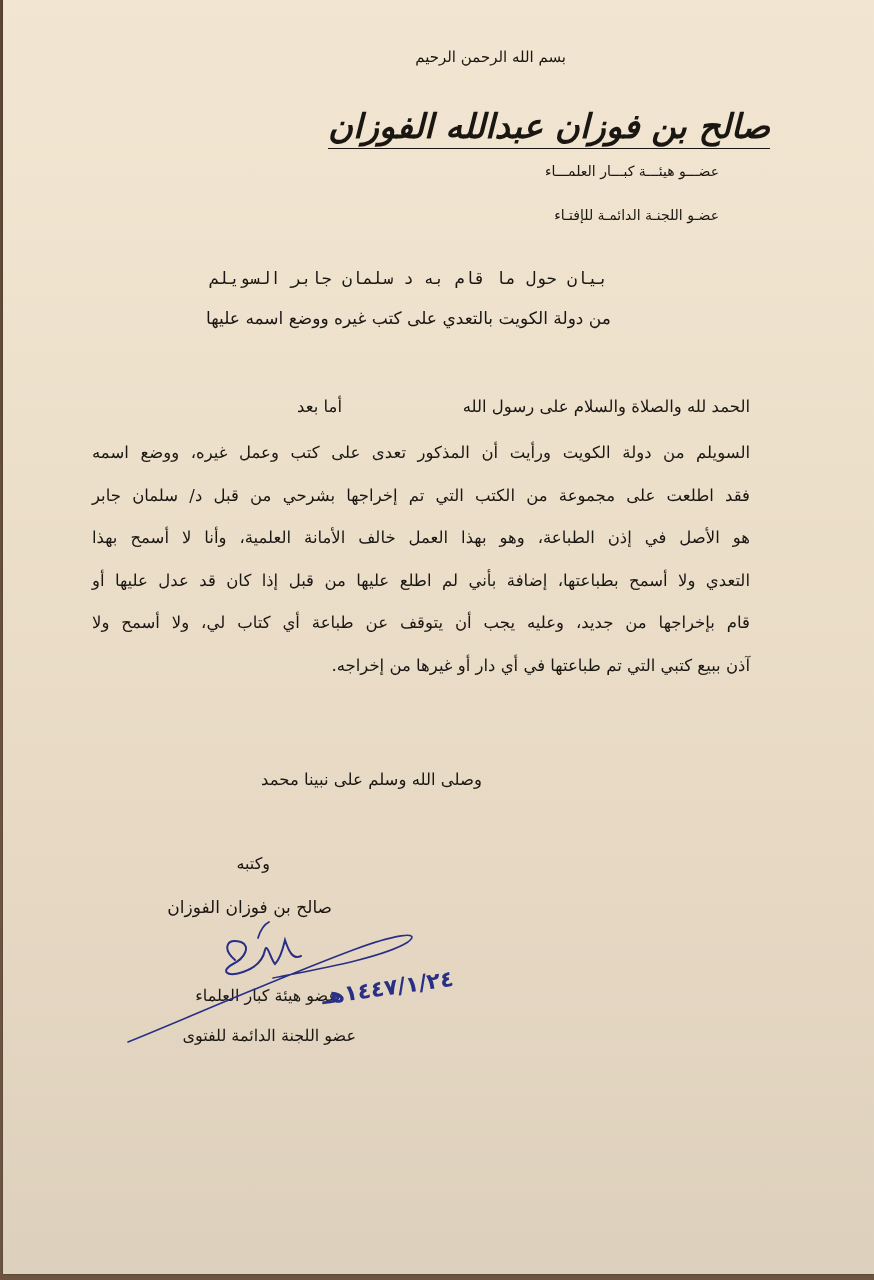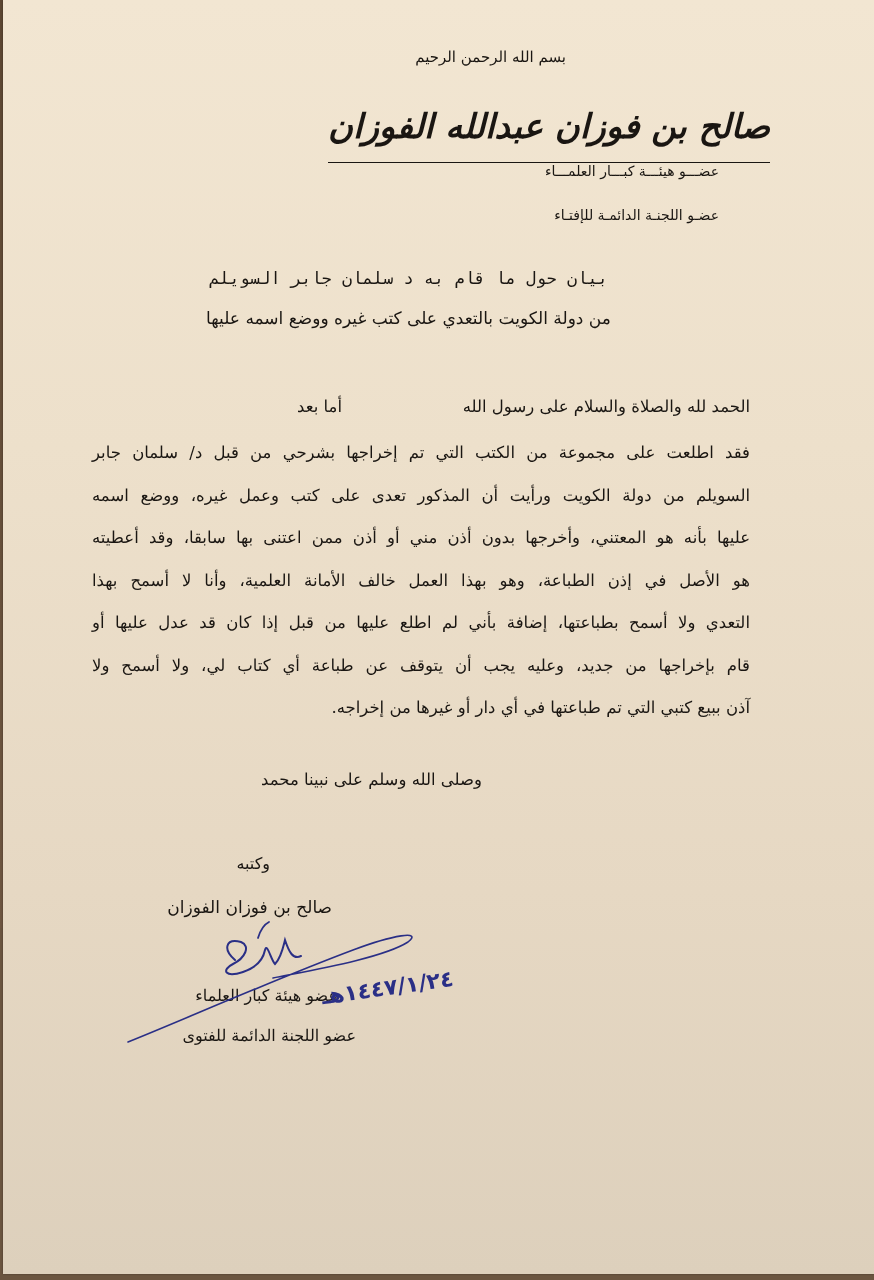--- a/index.html
+++ b/index.html
@@ -35,21 +35,21 @@
       font-size: 15px;
     }
     .letterhead-name {
       top: 106px; right: 104px;
       font-size: 34px;
       font-style: italic;
       font-weight: bold;
       letter-spacing: -1px;
       border-bottom: 1.5px solid #1a1612;
       line-height: 40px;
-      padding-bottom: 16px;
+      padding-bottom: 2px;
     }
     .letterhead-line {
       right: 155px;
       font-family: "DejaVu Sans", "Liberation Sans", sans-serif;
       font-size: 14px;
       letter-spacing: 1px;
     }
     .lh1 { top: 163px; text-align: right; }
     .lh2 { top: 207px; }
 
@@ -138,23 +138,22 @@
 
     <div class="abs subject subj1">بيان حول ما قام به د سلمان جابر السويلم</div>
     <div class="abs subject subj2">من دولة الكويت بالتعدي على كتب غيره ووضع اسمه عليها</div>
 
     <div class="abs opening">
       <span>الحمد لله والصلاة والسلام على رسول الله</span>
       <span class="amma">أما بعد</span>
     </div>
 
     <div class="body-para">
+      <span class="body-line">السويلم من دولة الكويت ورأيت أن المذكور تعدى على كتب وعمل غيره، ووضع اسمه</span>
       <span class="body-line">فقد اطلعت على مجموعة من الكتب التي تم إخراجها بشرحي من قبل د/ سلمان جابر</span>
-      <span class="body-line">السويلم من دولة الكويت ورأيت أن المذكور تعدى على كتب وعمل غيره، ووضع اسمه</span>
-      <span class="body-line">عليها بأنه هو المعتني، وأخرجها بدون أذن مني أو أذن ممن اعتنى بها سابقا، وقد أعطيته</span>
       <span class="body-line">هو الأصل في إذن الطباعة، وهو بهذا العمل خالف الأمانة العلمية، وأنا لا أسمح بهذا</span>
       <span class="body-line">التعدي ولا أسمح بطباعتها، إضافة بأني لم اطلع عليها من قبل إذا كان قد عدل عليها أو</span>
       <span class="body-line">قام بإخراجها من جديد، وعليه يجب أن يتوقف عن طباعة أي كتاب لي، ولا أسمح ولا</span>
       <span class="body-line last">آذن ببيع كتبي التي تم طباعتها في أي دار أو غيرها من إخراجه.</span>
     </div>
 
     <div class="abs closing">وصلى الله وسلم على نبينا محمد</div>
 
     <div class="abs sig-block wa-katabahu">وكتبه</div>
     <div class="abs sig-block sig-name">صالح بن فوزان الفوزان</div>

